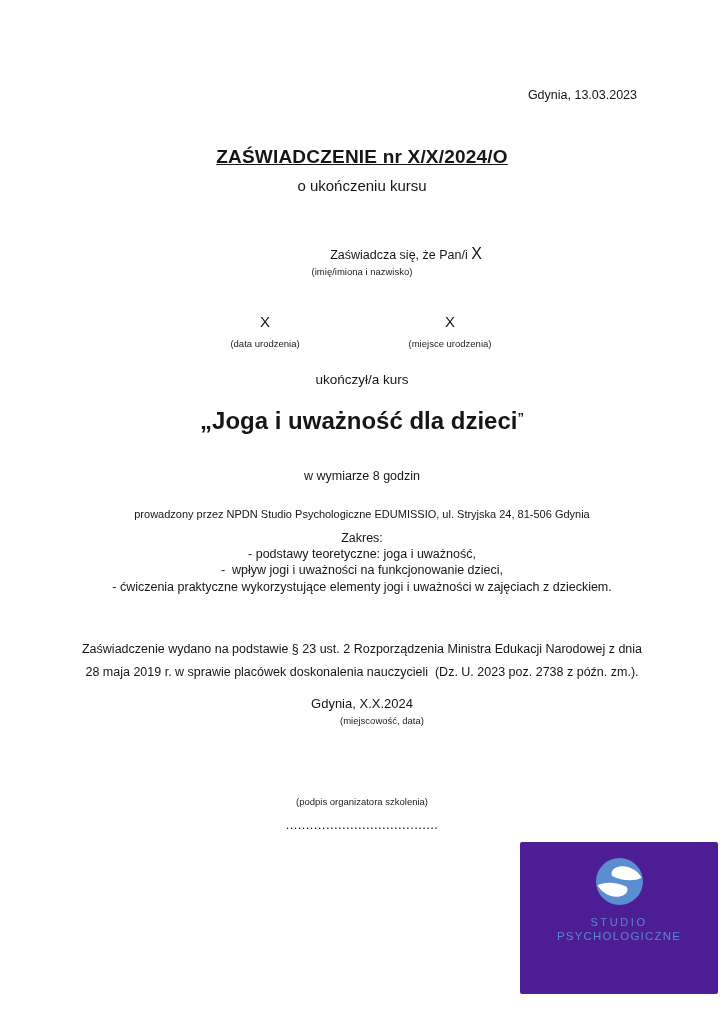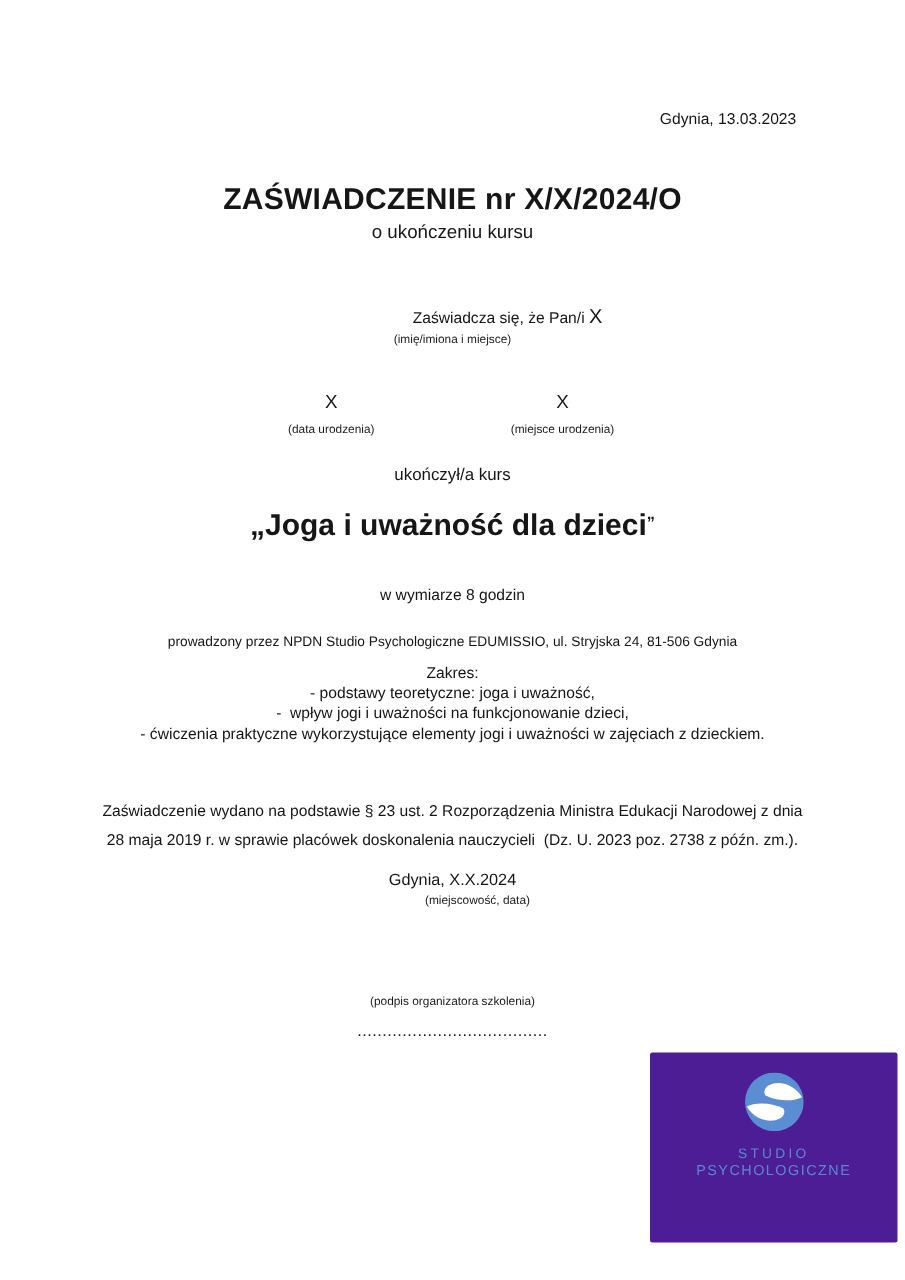--- a/index.html
+++ b/index.html
@@ -19,23 +19,24 @@
     text-align: center;
   }
   .date-line {
     position: absolute;
     top: 88px;
     right: 87px;
     font-size: 12.5px;
   }
   .cert-title {
     top: 146px;
-    font-size: 24px;
+    font-size: 19px;
     font-weight: bold;
     letter-spacing: 0.2px;
+    text-decoration: underline;
   }
   .cert-subtitle { top: 177px; font-size: 15px; }
   .statement { top: 245px; font-size: 12.5px; padding-left: 44px; }
   .statement .name-x { font-size: 16px; }
   .caption { font-size: 9.5px; color: #1b1b1b; }
   .name-caption { top: 266px; }
   .field {
     position: absolute;
     top: 313px;
     width: 150px;
@@ -88,21 +89,21 @@
 <body>
 
 <div class="page">
 
   <div class="date-line">Gdynia, 13.03.2023</div>
 
   <div class="abs-center cert-title">ZAŚWIADCZENIE nr X/X/2024/O</div>
   <div class="abs-center cert-subtitle">o ukończeniu kursu</div>
 
   <div class="abs-center statement"><span>Zaświadcza się, że Pan/i </span><span class="name-x">X</span></div>
-  <div class="abs-center caption name-caption">(imię/imiona i miejsce)</div>
+  <div class="abs-center caption name-caption">(imię/imiona i nazwisko)</div>
 
   <div class="field field-birth-date">
     <span class="value">X</span>
     <span class="caption">(data urodzenia)</span>
   </div>
   <div class="field field-birth-place">
     <span class="value">X</span>
     <span class="caption">(miejsce urodzenia)</span>
   </div>
 

